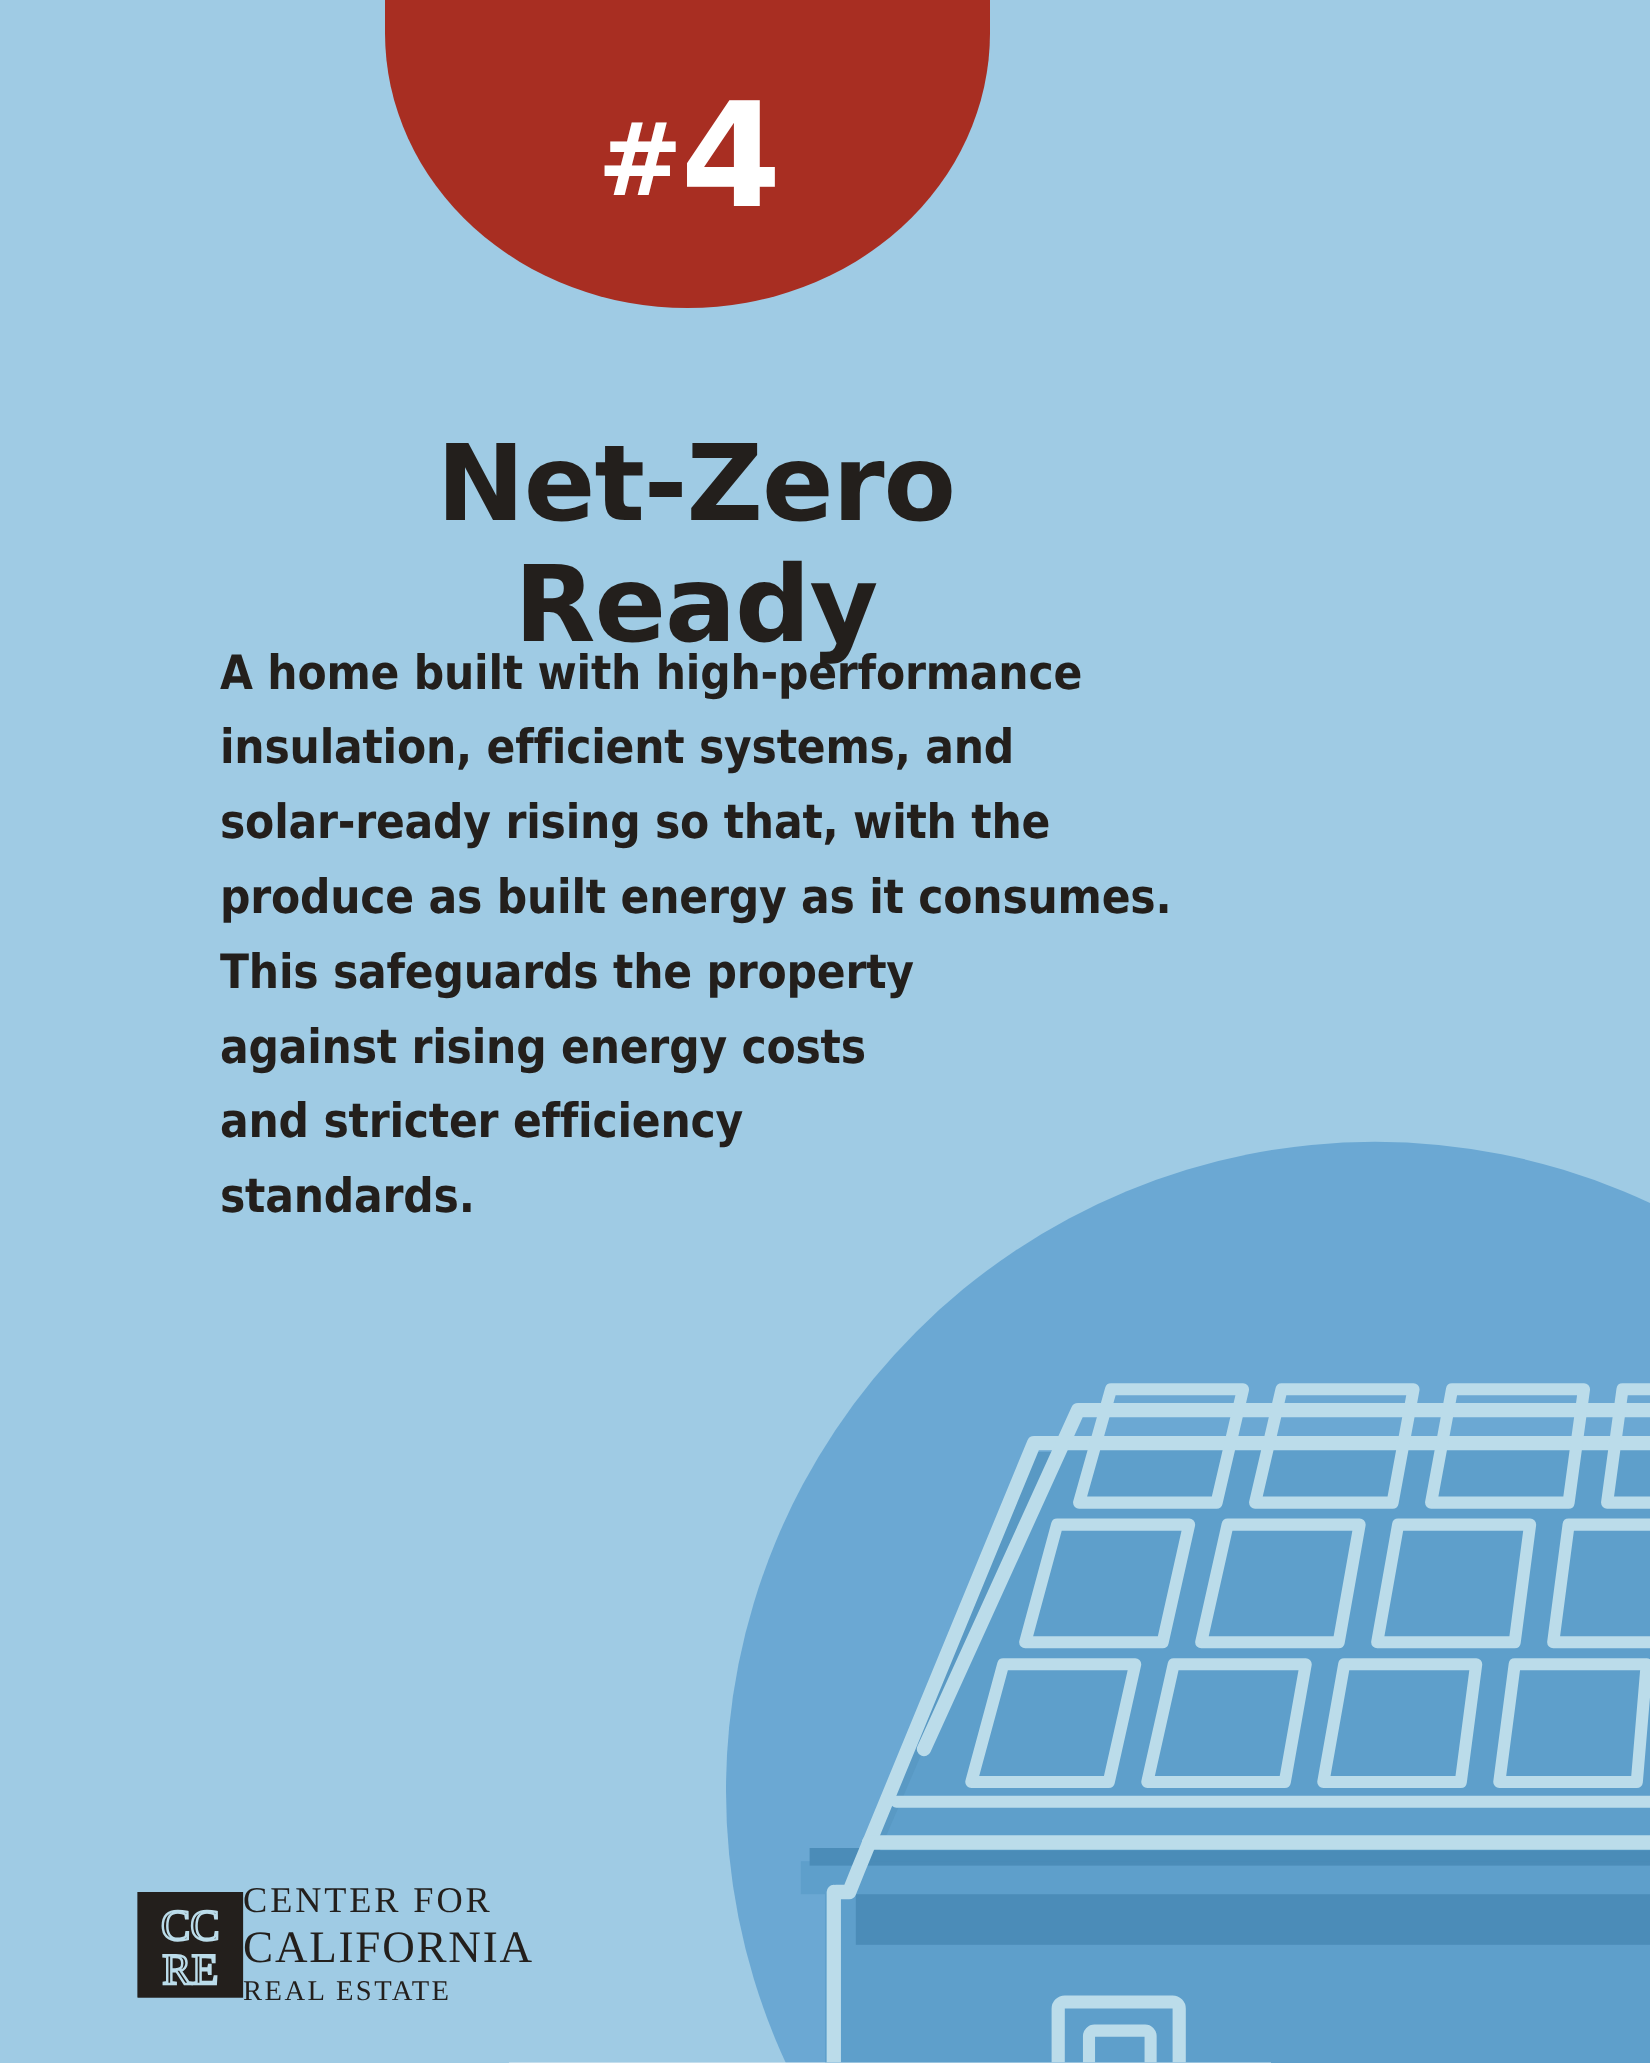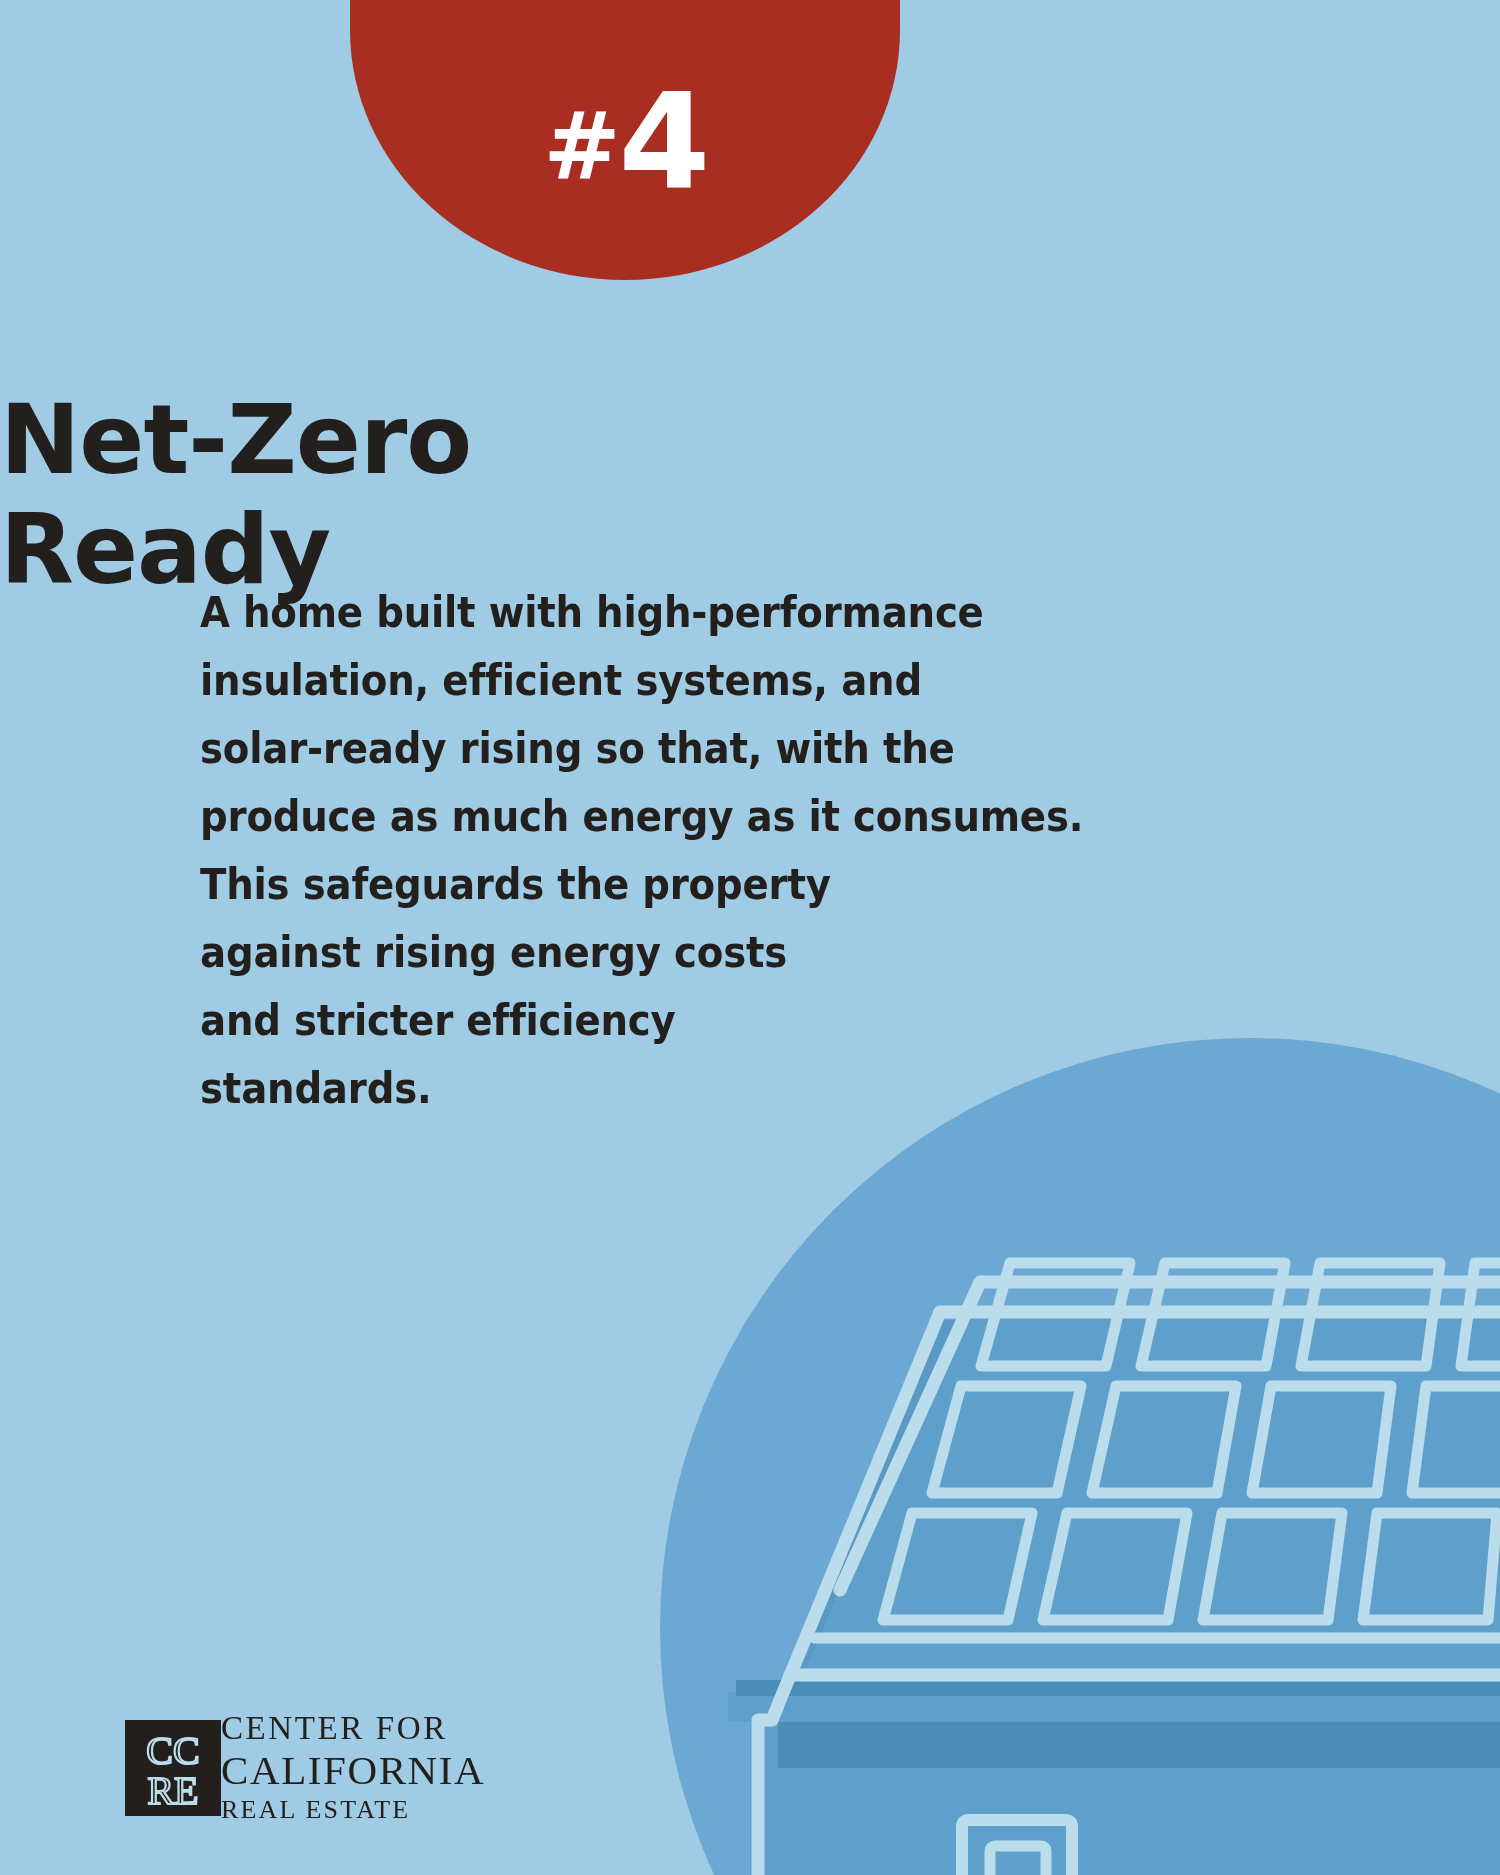--- a/index.html
+++ b/index.html
@@ -76,21 +76,21 @@
     position: relative;
     top: -10px;
   }
 
   
   .headline {
     position: absolute;
     left: 0;
     top: 322px;
     width: 1265px;
-    text-align: left;
+    text-align: center;
     color: #231F1C;
     font-family: "DejaVu Sans", sans-serif;
     font-weight: bold;
     font-size: 96px;
     line-height: 1.14;
     letter-spacing: -1px;
   }
   .headline .hl-line {
     display: block;
   }
@@ -229,21 +229,21 @@
 
   <h1 class="headline">
     <span class="hl-line">Net-Zero</span>
     <span class="hl-line">Ready</span>
   </h1>
 
   <div class="body-copy">
     <span class="copy-line">A home built with high-performance</span>
     <span class="copy-line">insulation, efficient systems, and</span>
     <span class="copy-line">solar-ready rising so that, with the</span>
-    <span class="copy-line">produce as much energy as it consumes.</span>
+    <span class="copy-line">produce as built energy as it consumes.</span>
     <span class="copy-line">This safeguards the property</span>
     <span class="copy-line">against rising energy costs</span>
     <span class="copy-line">and stricter efficiency</span>
     <span class="copy-line">standards.</span>
   </div>
 
   <div class="logo-lockup">
     <div class="logo-mark">
       <svg viewBox="0 0 96 96" xmlns="http://www.w3.org/2000/svg">
         <rect x="0" y="0" width="96" height="96" fill="#231F1C"></rect>

